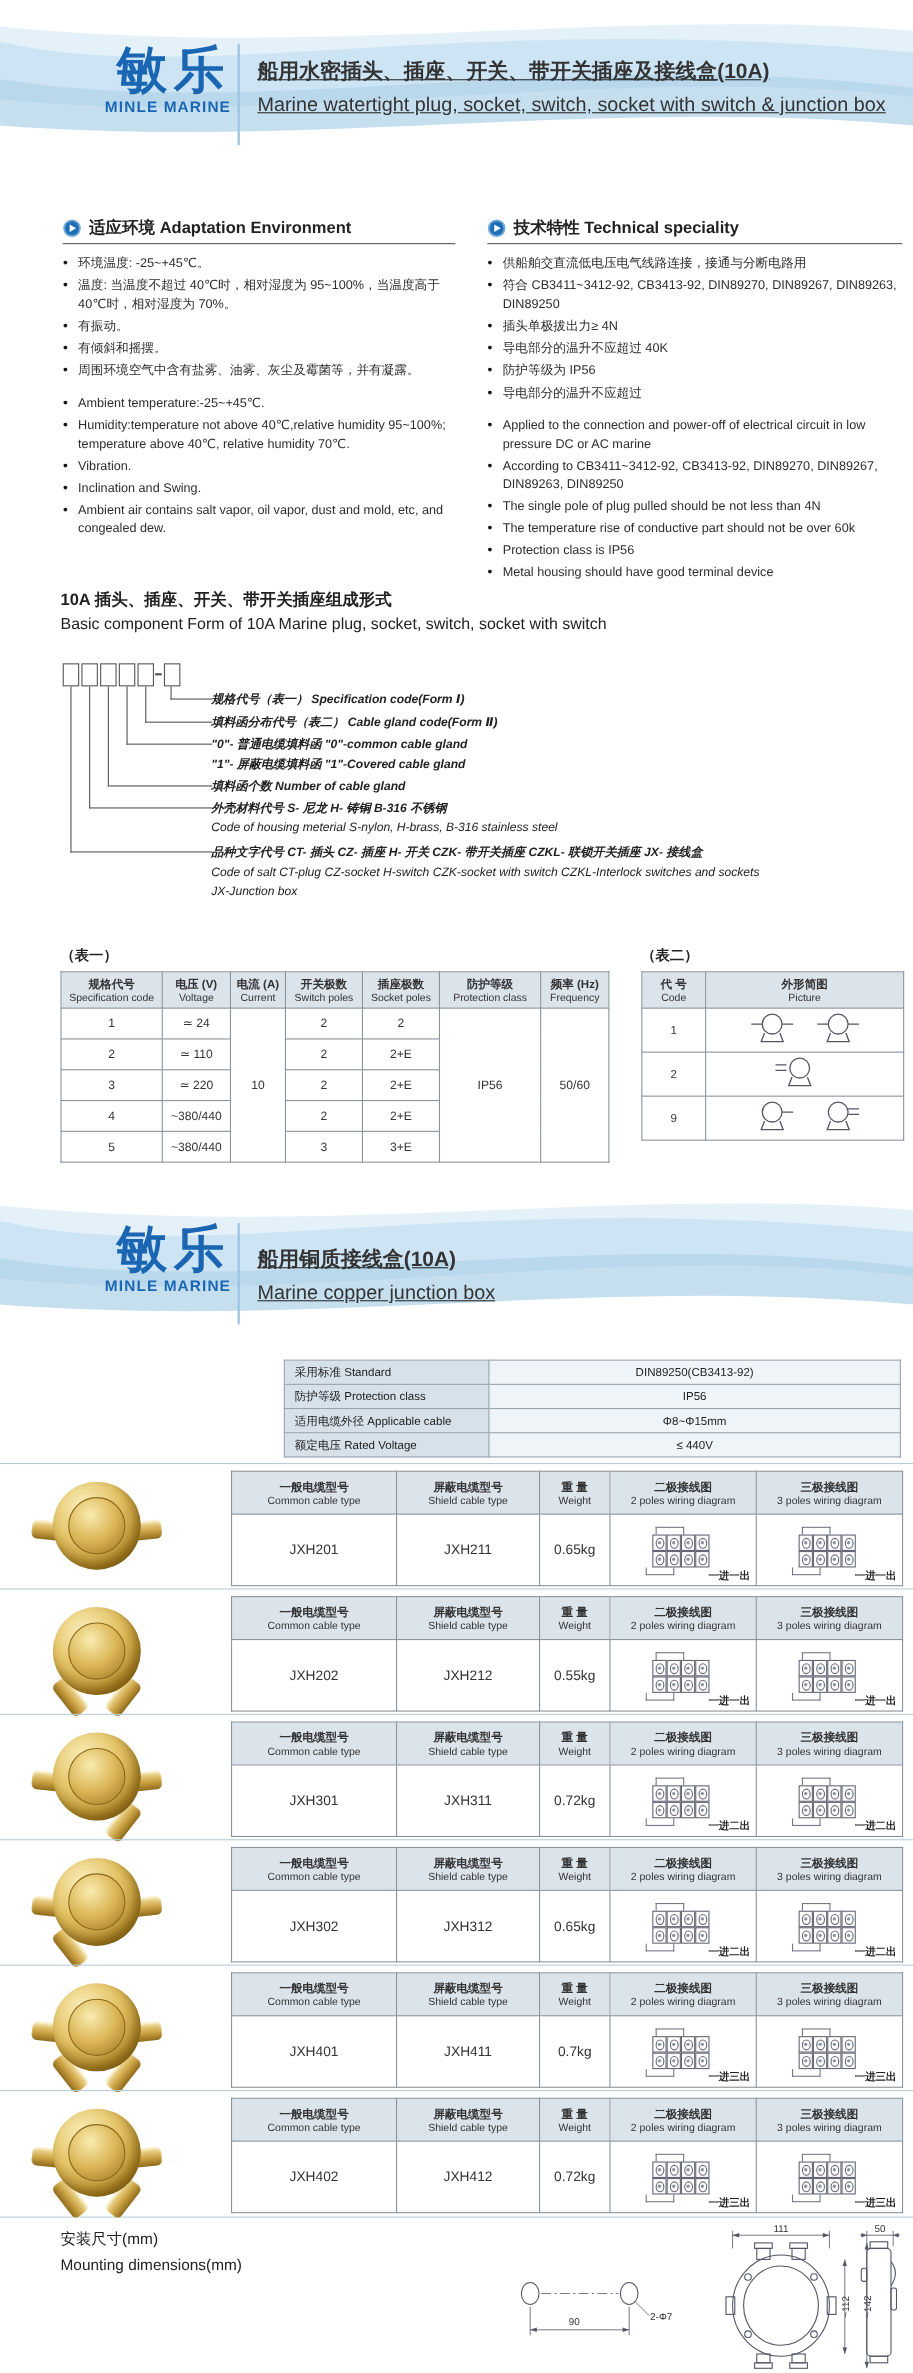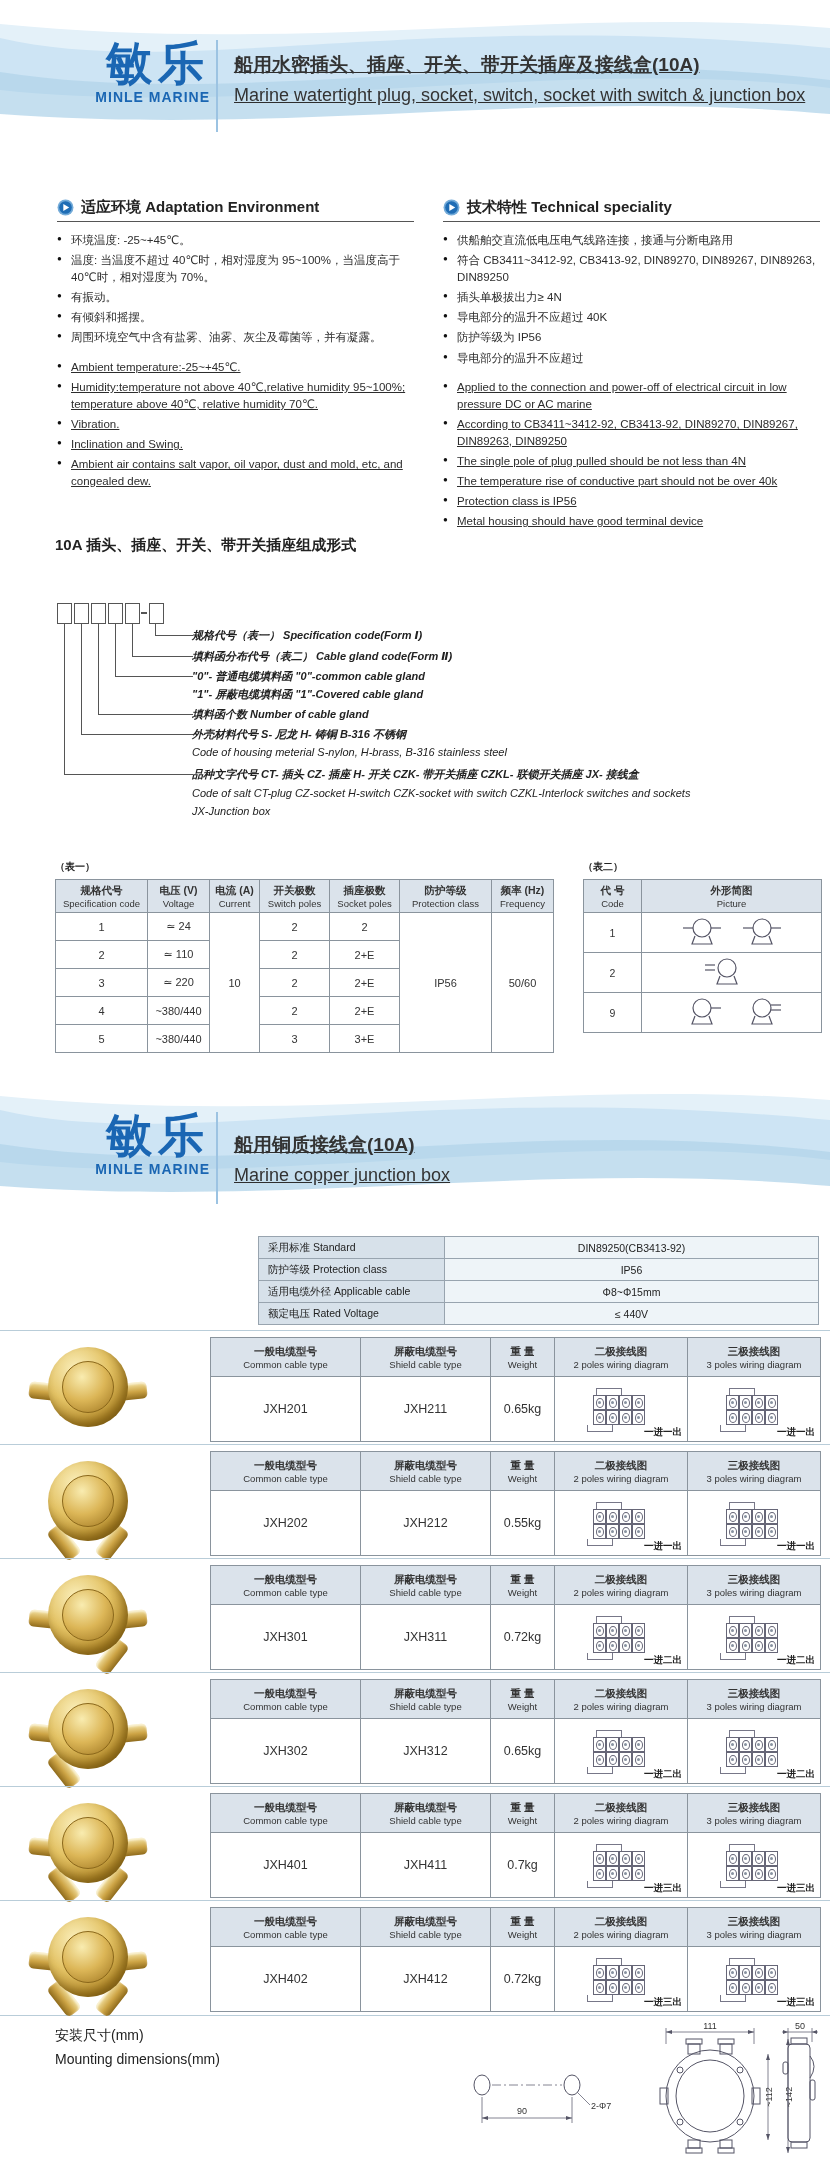--- a/index.html
+++ b/index.html
@@ -18,33 +18,33 @@
   
   .col{position:absolute;top:198px;}
   .col.left{left:57px;width:357px;}
   .col.right{left:443px;width:377px;}
   .colhead{display:flex;align-items:center;gap:7px;}
   .colhead-text{font-size:15px;font-weight:bold;color:#222;}
   .colhead-rule{border:none;border-top:1.5px solid #555;margin:4px 0 10px 0;}
   .blist{list-style:none;margin:0;padding:0;font-size:11.5px;line-height:1.45;color:#2d2d2d;}
   .blist li{position:relative;padding-left:14px;margin-bottom:3.5px;}
   .blist li::before{content:"●";position:absolute;left:0;top:1px;font-size:8px;color:#111;}
-  .blist.en{margin-top:13px;text-decoration:underline;}
+  .blist.en{margin-top:13px;}
   
   .comp-title{position:absolute;left:55px;top:536px;}
   .comp-cn{font-size:15px;font-weight:bold;color:#222;}
   .comp-en{font-size:14.5px;color:#222;margin-top:5px;}
   .diagram{position:absolute;left:57px;top:600px;width:766px;height:232px;font-size:11px;}
   .dbox{position:absolute;top:3px;width:13px;height:19px;border:1.4px solid #555;}
   .ddash{position:absolute;left:84px;top:12px;width:6px;height:2px;background:#555;}
   .conn{position:absolute;top:24px;border-left:1.2px solid #555;border-bottom:1.2px solid #555;}
   .dlabel{position:absolute;left:135px;white-space:nowrap;color:#222;font-style:italic;}
   .dlabel.cjk{font-weight:bold;}
   
-  .tcap{font-size:10px;font-weight:bold;color:#222;margin-bottom:5px;}
+  .tcap{font-size:13px;font-weight:bold;color:#222;margin-bottom:5px;}
   table.t{border-collapse:collapse;table-layout:fixed;font-size:10.5px;color:#333;text-align:center;}
   table.t th,table.t td{border:1px solid #8a949d;padding:1px 2px;overflow:hidden;}
   table.t th{background:#dbe3eb;font-weight:bold;}
   th .cn{display:block;font-size:10.5px;}
   th .en{display:block;font-size:9.5px;font-weight:normal;}
   .table1{position:absolute;left:55px;top:860px;}
   .table1 td{height:25px;font-size:11px;}
   .table1 th{height:30px;}
   .table2{position:absolute;left:583px;top:860px;}
   .table2 td{height:37px;}
@@ -156,28 +156,29 @@
       <li>符合 CB3411~3412-92, CB3413-92, DIN89270, DIN89267, DIN89263, DIN89250</li>
       <li>插头单极拔出力≥ 4N</li>
       <li>导电部分的温升不应超过 40K</li>
       <li>防护等级为 IP56</li>
       <li>导电部分的温升不应超过</li>
     </ul>
     <ul class="blist en">
       <li>Applied to the connection and power-off of electrical circuit in low pressure DC or AC marine</li>
       <li>According to CB3411~3412-92, CB3413-92, DIN89270, DIN89267, DIN89263, DIN89250</li>
       <li>The single pole of plug pulled should be not less than 4N</li>
-      <li>The temperature rise of conductive part should not be over 40k</li>
+      <li>The temperature rise of conductive part should not be over 60k</li>
       <li>Protection class is IP56</li>
       <li>Metal housing should have good terminal device</li>
     </ul>
   </div>
 
   <div class="comp-title">
     <div class="comp-cn">10A 插头、插座、开关、带开关插座组成形式</div>
+    <div class="comp-en">Basic component Form of 10A Marine plug, socket, switch, socket with switch</div>
   </div>
 
   <div class="diagram">
     <div class="dbox" style="left:0"></div>
     <div class="dbox" style="left:17px"></div>
     <div class="dbox" style="left:34px"></div>
     <div class="dbox" style="left:51px"></div>
     <div class="dbox" style="left:68px"></div>
     <div class="ddash"></div>
     <div class="dbox" style="left:92px"></div>

